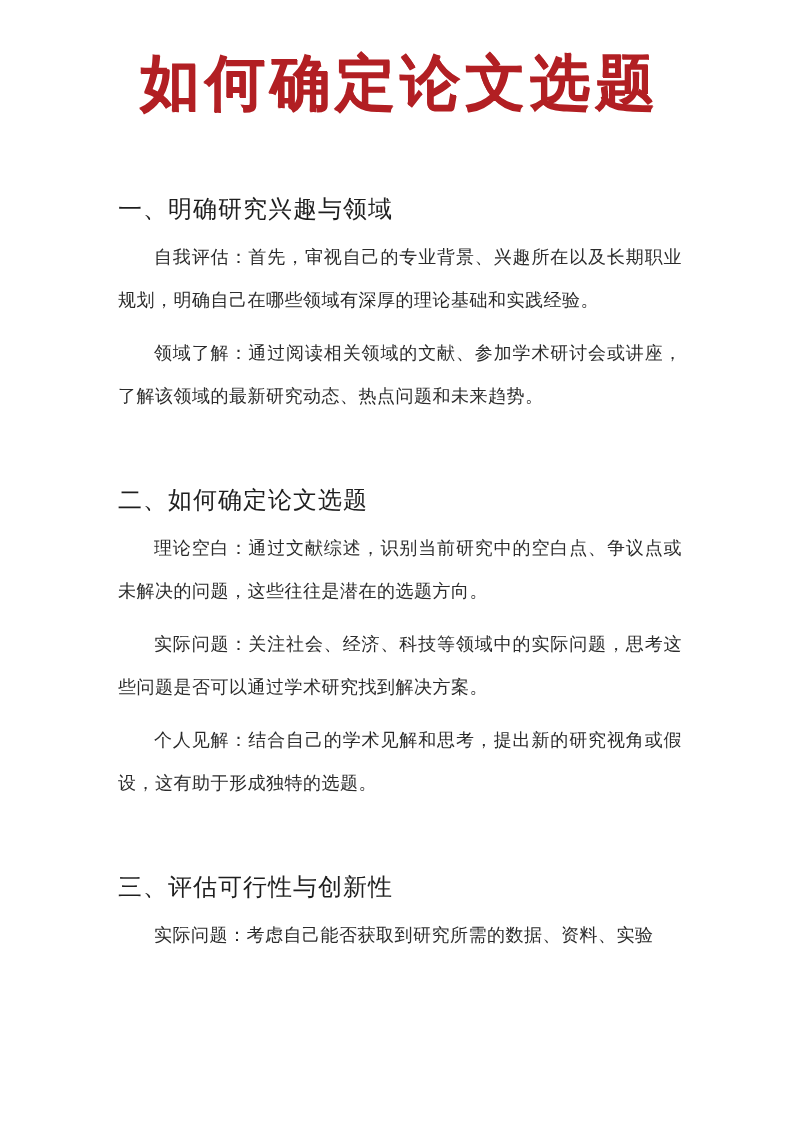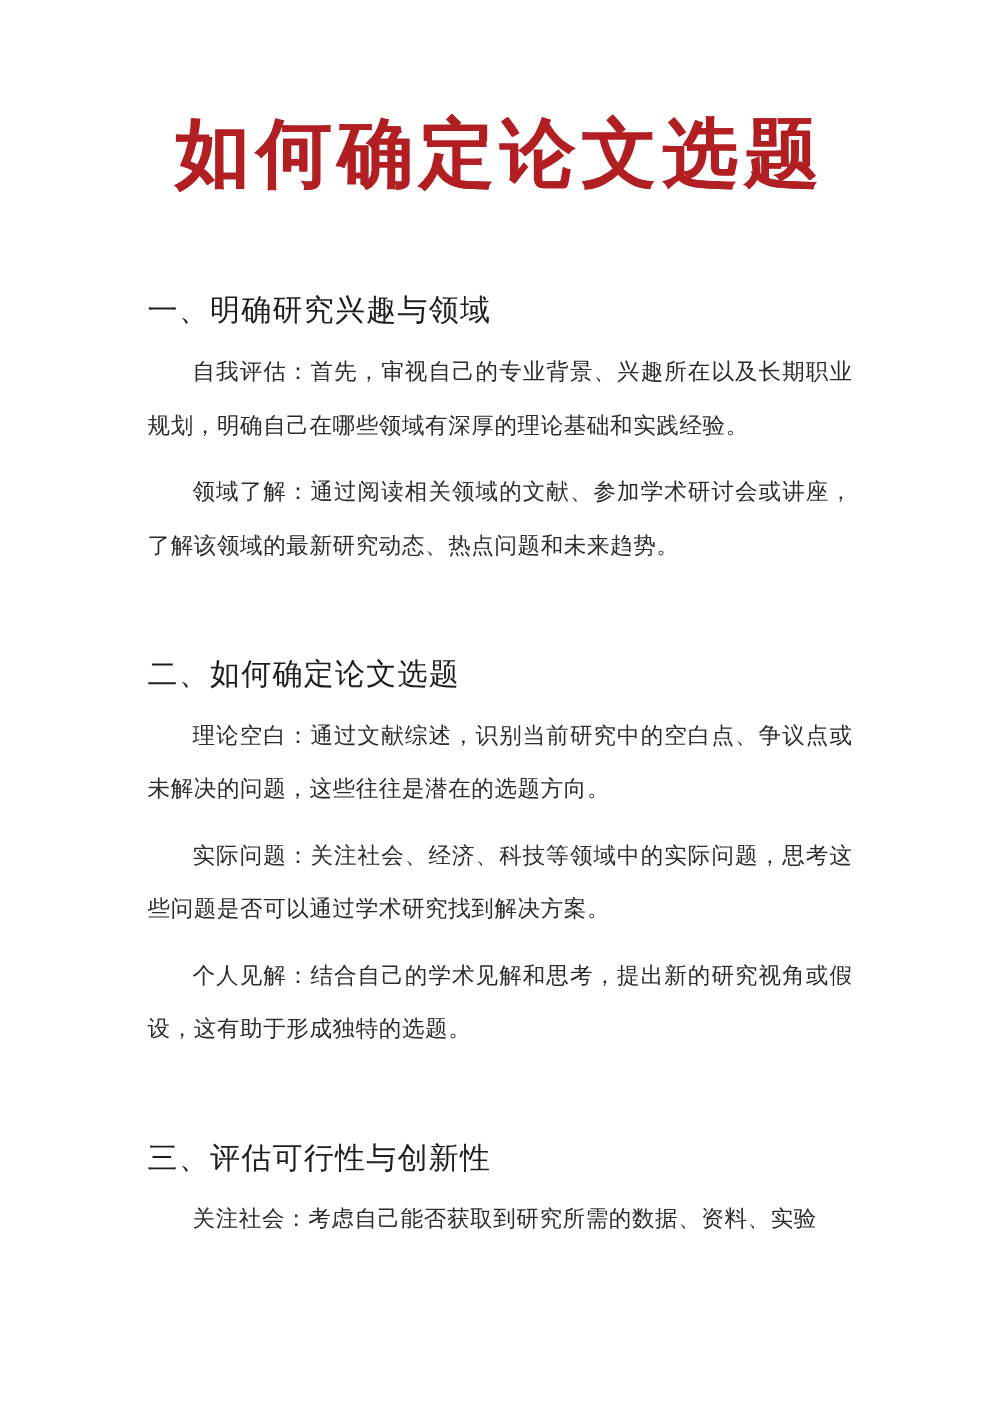--- a/index.html
+++ b/index.html
@@ -13,21 +13,21 @@
     height: 1131px;
     overflow: hidden;
     font-family: "Liberation Serif", "DejaVu Serif", serif;
     color: var(--text-color, #2b2b2b);
   }
 
   .page {
     width: 800px;
     height: 1131px;
     background: #ffffff;
-    padding: 80px 118px 0 118px;
+    padding: 40px 118px 0 118px;
   }
 
   .doc-title {
     color: var(--title-color, #b21f23);
     font-size: 60px;
     line-height: 1.45;
     font-weight: bold;
     text-align: center;
     letter-spacing: 5px;
     white-space: nowrap;
@@ -78,16 +78,16 @@
 
   <section class="doc-section">
     <h2 class="section-heading">二、如何确定论文选题</h2>
     <p class="para">理论空白：通过文献综述，识别当前研究中的空白点、争议点或未解决的问题，这些往往是潜在的选题方向。</p>
     <p class="para">实际问题：关注社会、经济、科技等领域中的实际问题，思考这些问题是否可以通过学术研究找到解决方案。</p>
     <p class="para">个人见解：结合自己的学术见解和思考，提出新的研究视角或假设，这有助于形成独特的选题。</p>
   </section>
 
   <section class="doc-section">
     <h2 class="section-heading">三、评估可行性与创新性</h2>
-    <p class="para">关注社会：考虑自己能否获取到研究所需的数据、资料、实验</p>
+    <p class="para">实际问题：考虑自己能否获取到研究所需的数据、资料、实验</p>
   </section>
 
 </div>
 
 </body></html>

